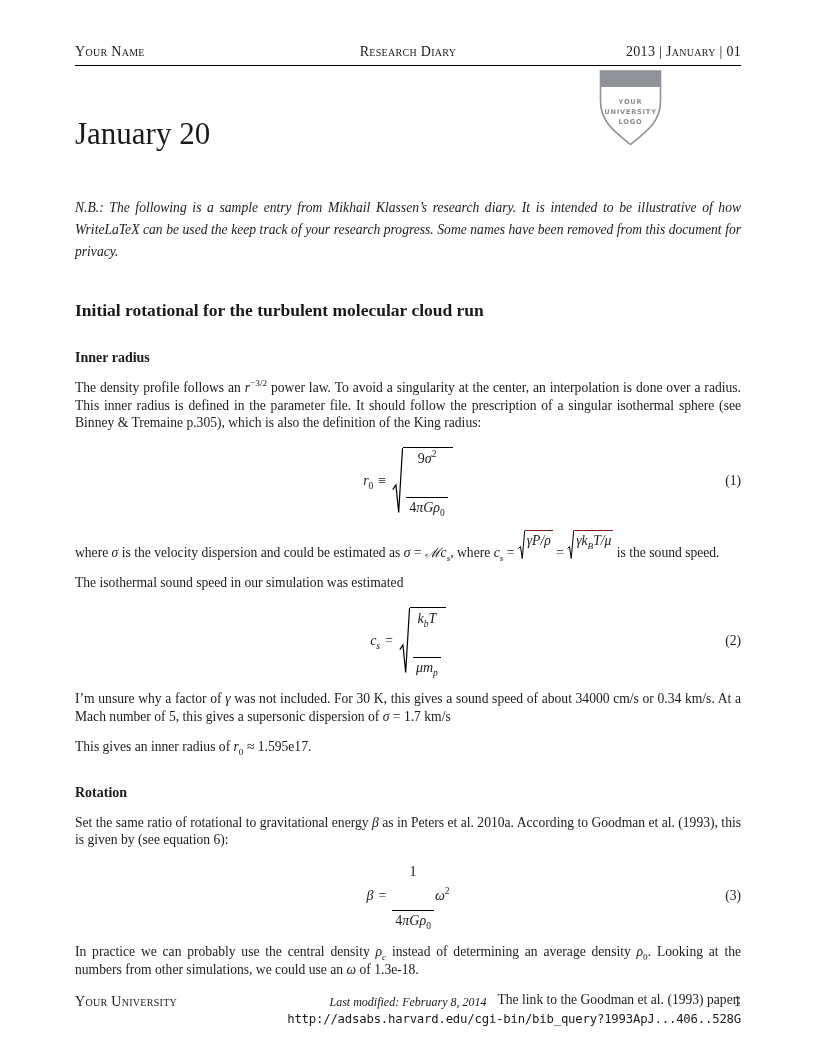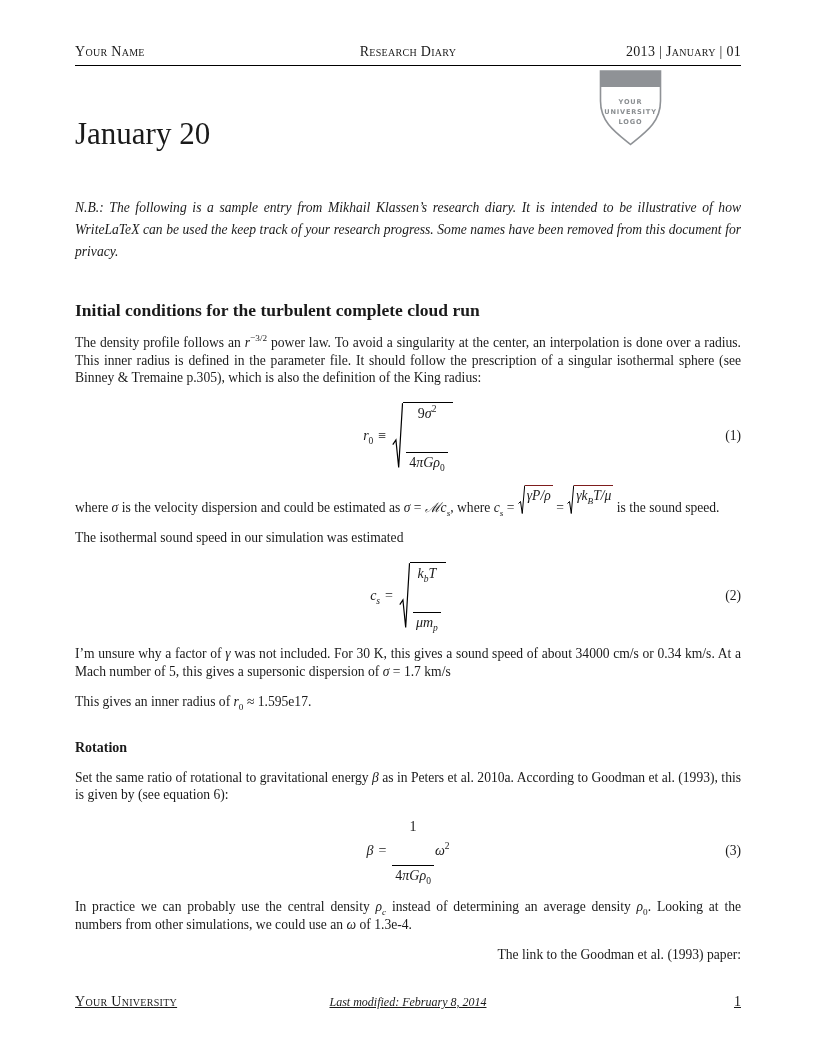--- a/index.html
+++ b/index.html
@@ -136,21 +136,20 @@
   p.linkp { margin: 13px 0 0 0; font-size: 13.6px; line-height: 18.5px; text-align: right; }
 
   
   .footer {
     position: absolute;
     left: 75px; right: 75px;
     bottom: 46px;
     display: flex;
     align-items: baseline;
     font-size: 14px;
-    text-decoration: underline;
   }
   .footer .f-left  { flex: 1; text-align: left; font-variant: small-caps; letter-spacing: 0.3px; }
   .footer .f-mid   { flex: 1.4; text-align: center; font-style: italic; font-size: 12px; }
   .footer .f-right { flex: 1; text-align: right; }
 </style>
 </head>
 <body>
 
 <div class="page">
 
@@ -167,22 +166,23 @@
     <div class="hdr">
       <span>Your Name</span>
       <span class="c">Research Diary</span>
       <span>2013 | January | 01</span>
     </div>
 
     <h1 class="title">January 20</h1>
 
     <p class="note">N.B.: The following is a sample entry from Mikhail Klassen’s research diary. It is intended to be illustrative of how WriteLaTeX can be used the keep track of your research progress. Some names have been removed from this document for privacy.</p>
 
-    <div class="sec-title">Initial conditions for the turbulent complete cloud run</div>
-
+    <div class="sec-title">Initial rotational for the turbulent molecular cloud run</div>
+
+    <div class="sub-title">Inner radius</div>
 
     <p class="body"><span>The density profile follows an </span><span class="v">r</span><sup class="u">−3/2</sup><span> power law. To avoid a singularity at the center, an interpolation is done over a radius. This inner radius is defined in the parameter file. It should follow the prescription of a singular isothermal sphere (see Binney &amp; Tremaine p.305), which is also the definition of the King radius:</span></p>
 
     <div class="equation">
       <span class="eq-body">
         <span class="lhs"><span class="v">r</span><sub class="u">0</sub></span>
         <span class="rel">≡</span>
         <span class="sqrt">
           <svg class="surd" viewBox="0 0 14 60" preserveAspectRatio="none">
             <path d="M1 37 L5 33 L8.5 57 L13.4 1" fill="none" stroke="#000" stroke-width="1.2" vector-effect="non-scaling-stroke"></path>
@@ -245,23 +245,23 @@
         <span class="rel">=</span>
         <span class="frac">
           <span class="num"><span>1</span></span>
           <span class="den"><span>4</span><span class="v">πGρ</span><sub class="u">0</sub></span>
         </span>
         <span class="post"><span class="v">ω</span><sup class="u">2</sup></span>
       </span>
       <span class="eq-tag">(3)</span>
     </div>
 
-    <p class="body"><span>In practice we can probably use the central density </span><span class="v">ρ</span><sub class="m">c</sub><span> instead of determining an average density </span><span class="v">ρ</span><sub class="u">0</sub><span>. Looking at the numbers from other simulations, we could use an </span><span class="v">ω</span><span> of 1.3e-4.</span></p>
-
-    <p class="linkp"><span>The link to the Goodman et al. (1993) paper:</span><br></p>
+    <p class="body"><span>In practice we can probably use the central density </span><span class="v">ρ</span><sub class="m">c</sub><span> instead of determining an average density </span><span class="v">ρ</span><sub class="u">0</sub><span>. Looking at the numbers from other simulations, we could use an </span><span class="v">ω</span><span> of 1.3e-18.</span></p>
+
+    <p class="linkp"><span>The link to the Goodman et al. (1993) paper:</span><br><span class="mono">http://adsabs.harvard.edu/cgi-bin/bib_query?1993ApJ...406..528G</span></p>
 
 
   </div>
 
   <div class="footer">
     <span class="f-left">Your University</span>
     <span class="f-mid">Last modified: February 8, 2014</span>
     <span class="f-right">1</span>
   </div>
 

